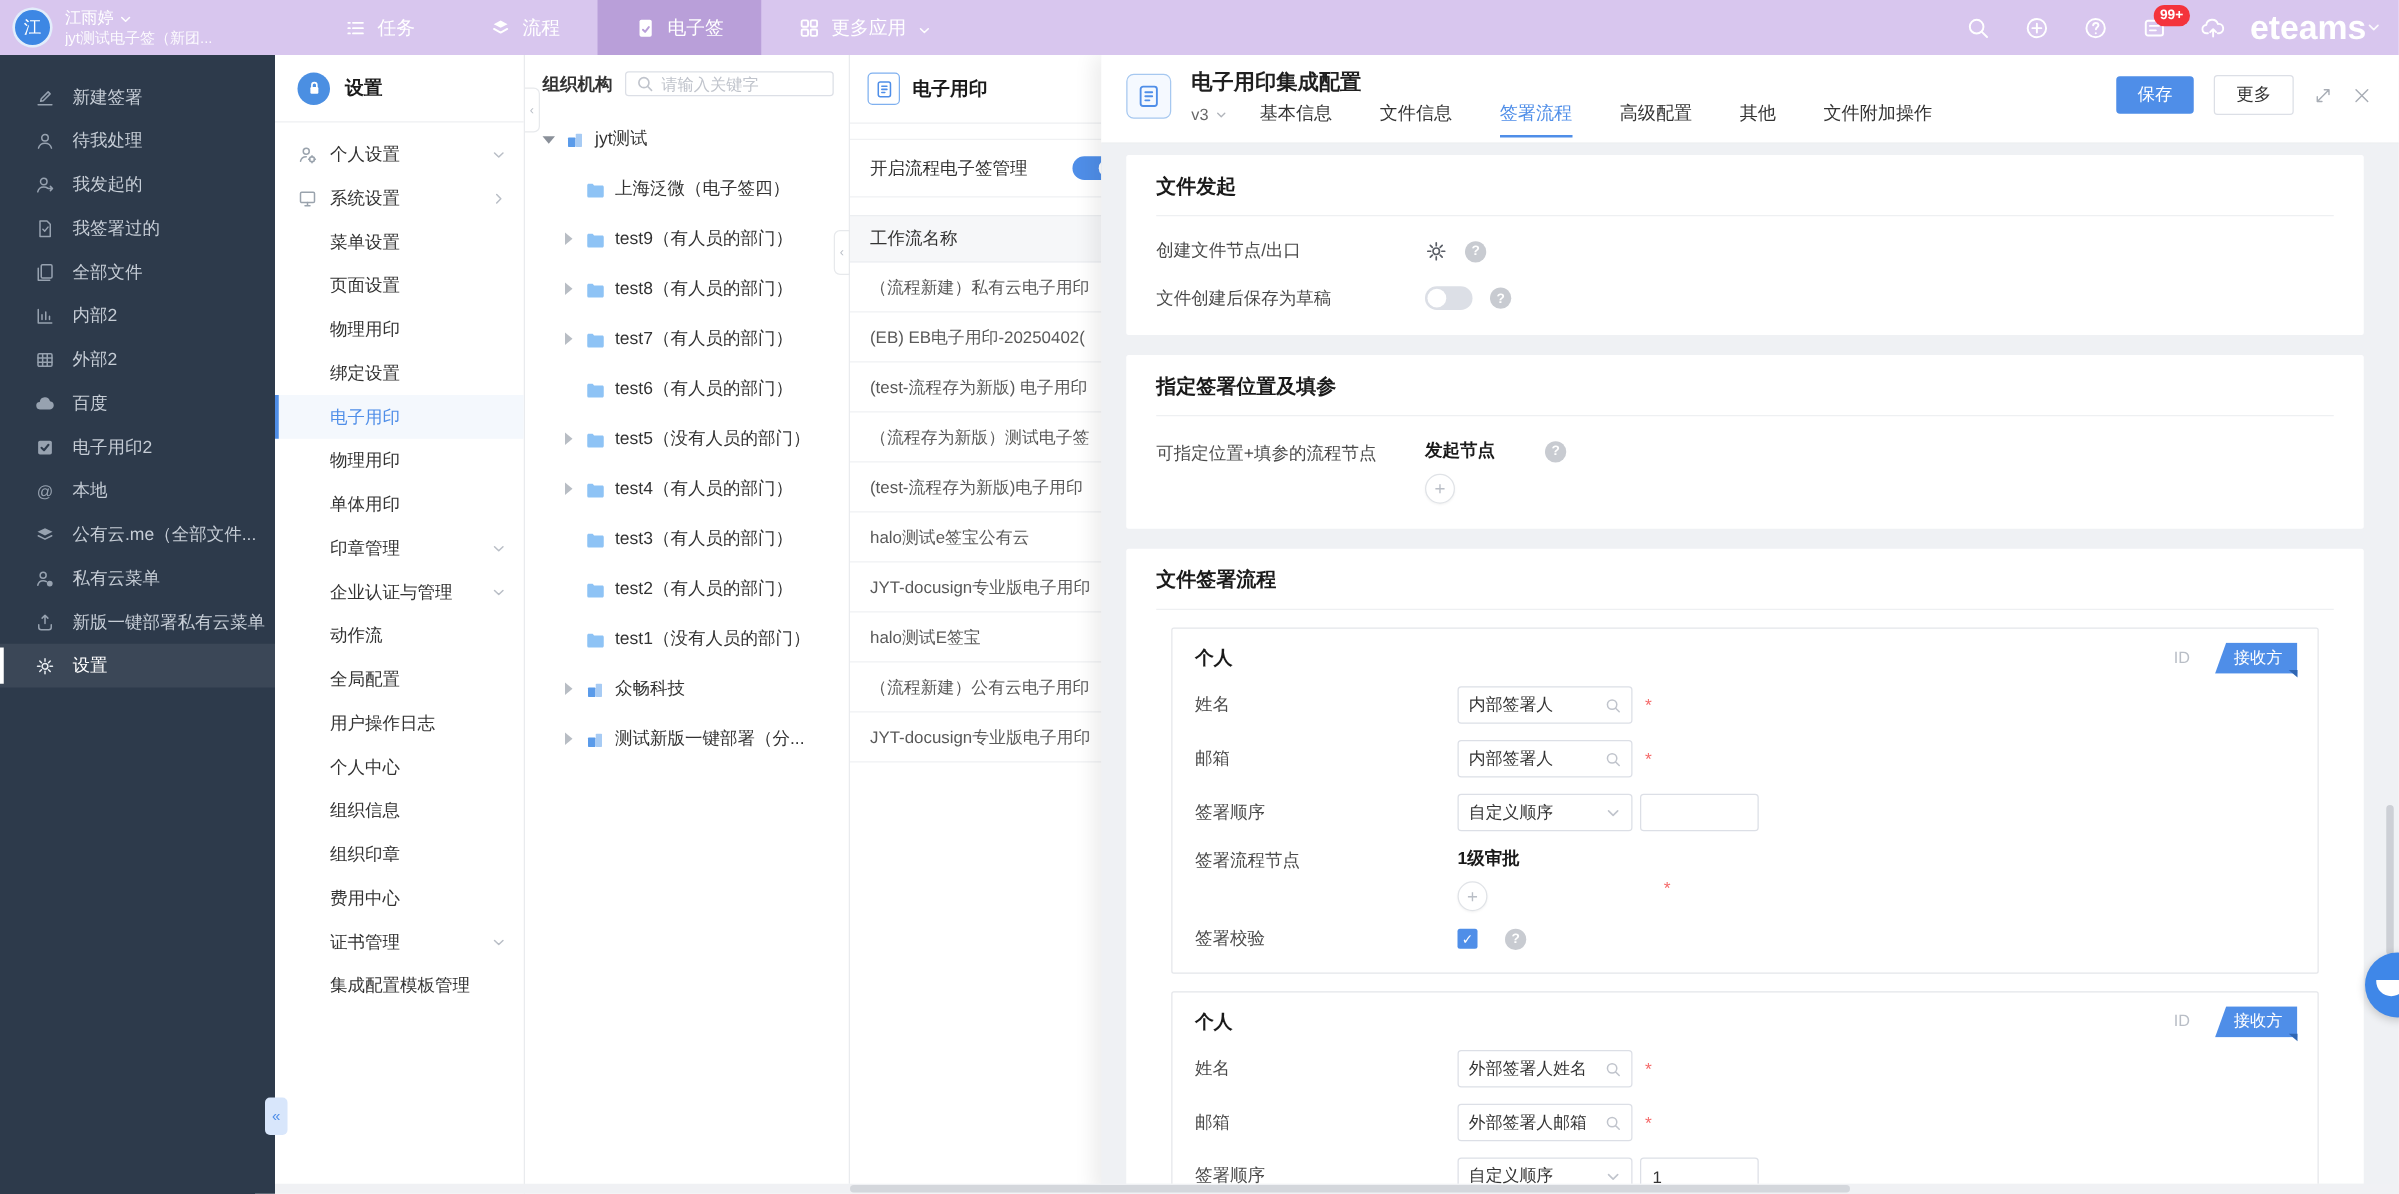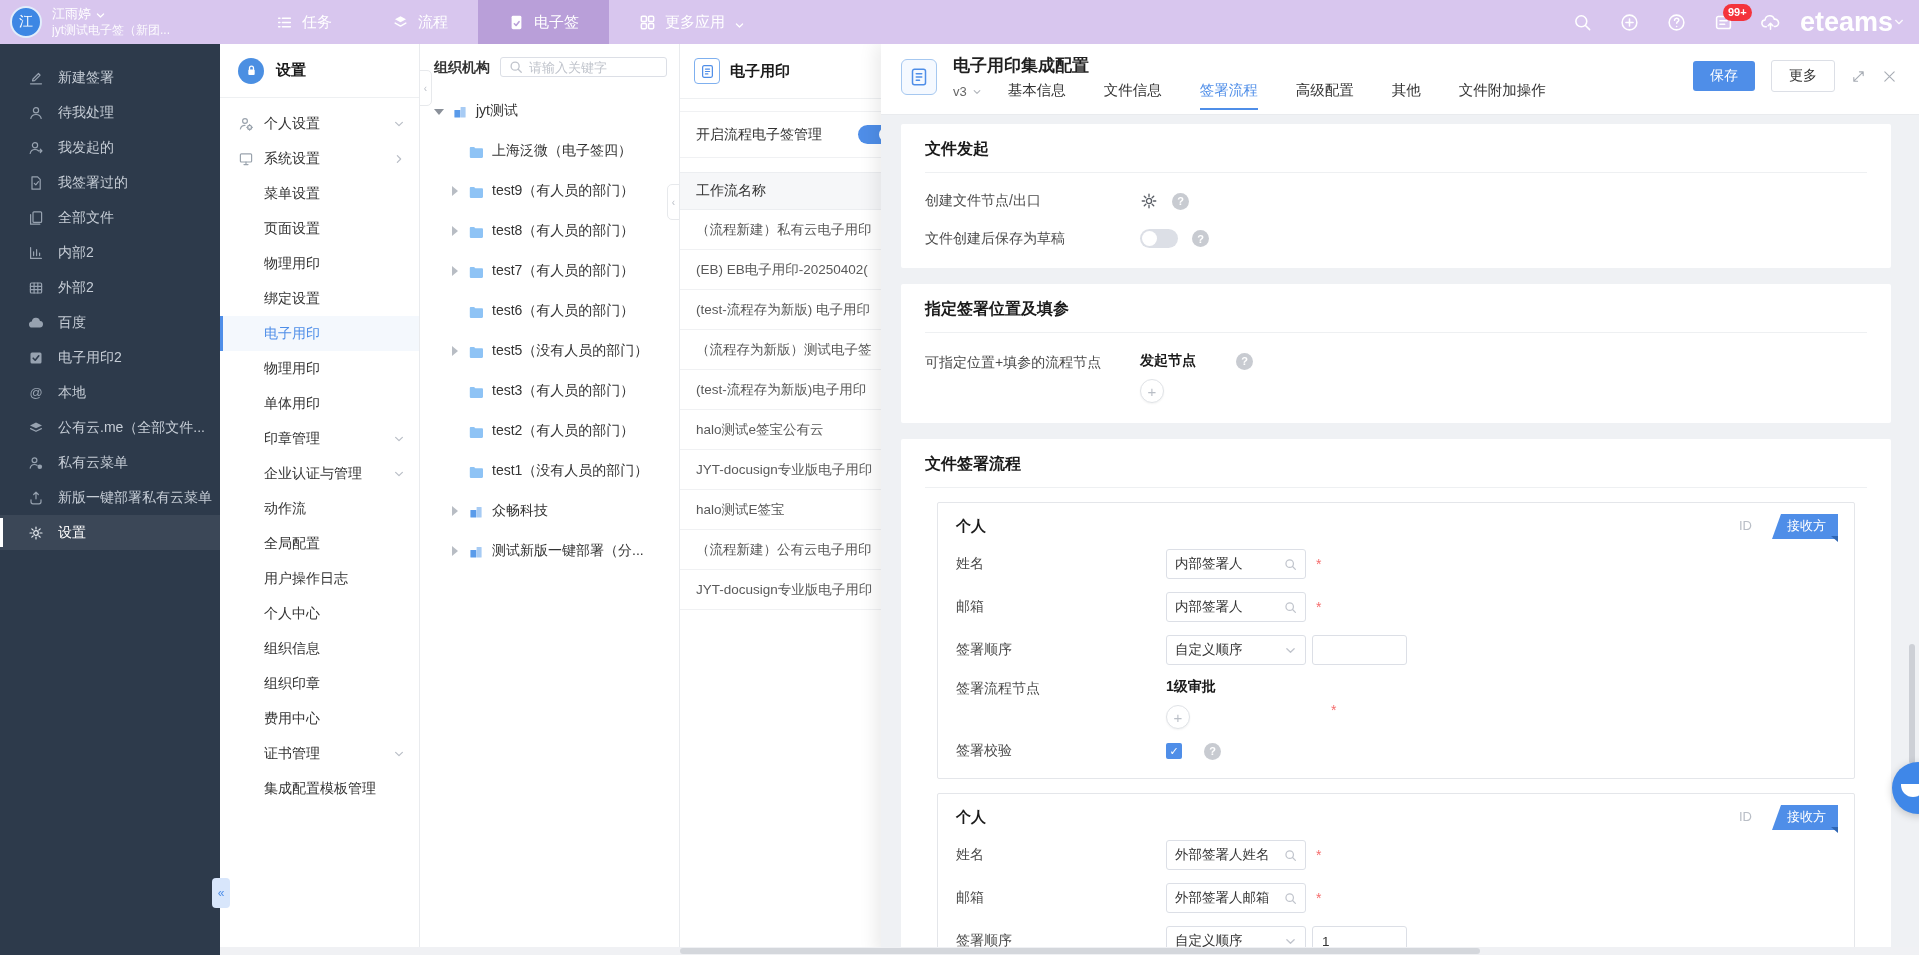--- a/index.html
+++ b/index.html
@@ -581,20 +581,27 @@
             <path d="M1.8 4.1c0-.7.5-1.2 1.2-1.2h3.1l1.2 1.4h6.5c.7 0 1.2.5 1.2 1.2v7.3c0 .7-.5 1.2-1.2 1.2H3A1.2 1.2 0 0 1 1.8 12.8z" fill="#8ec3f5" stroke="none"></path>
           </svg></span>
         <span>test6（有人员的部门）</span>
       </div>
       <div class="tree-node" style="padding-left: 30px;">
         <span class="tn-arrow right"></span>
         <span class="tn-icon"><svg viewBox="0 0 16 16" fill="none" stroke="currentColor" stroke-width="1.4" stroke-linecap="round" stroke-linejoin="round">
             <path d="M1.8 4.1c0-.7.5-1.2 1.2-1.2h3.1l1.2 1.4h6.5c.7 0 1.2.5 1.2 1.2v7.3c0 .7-.5 1.2-1.2 1.2H3A1.2 1.2 0 0 1 1.8 12.8z" fill="#8ec3f5" stroke="none"></path>
           </svg></span>
         <span>test5（没有人员的部门）</span>
+      </div>
+      <div class="tree-node" style="padding-left: 30px;">
+        <span class="tn-arrow right"></span>
+        <span class="tn-icon"><svg viewBox="0 0 16 16" fill="none" stroke="currentColor" stroke-width="1.4" stroke-linecap="round" stroke-linejoin="round">
+            <path d="M1.8 4.1c0-.7.5-1.2 1.2-1.2h3.1l1.2 1.4h6.5c.7 0 1.2.5 1.2 1.2v7.3c0 .7-.5 1.2-1.2 1.2H3A1.2 1.2 0 0 1 1.8 12.8z" fill="#8ec3f5" stroke="none"></path>
+          </svg></span>
+        <span>test4（有人员的部门）</span>
       </div>
       <div class="tree-node" style="padding-left: 30px;">
         <span class="tn-arrow"></span>
         <span class="tn-icon"><svg viewBox="0 0 16 16" fill="none" stroke="currentColor" stroke-width="1.4" stroke-linecap="round" stroke-linejoin="round">
             <path d="M1.8 4.1c0-.7.5-1.2 1.2-1.2h3.1l1.2 1.4h6.5c.7 0 1.2.5 1.2 1.2v7.3c0 .7-.5 1.2-1.2 1.2H3A1.2 1.2 0 0 1 1.8 12.8z" fill="#8ec3f5" stroke="none"></path>
           </svg></span>
         <span>test3（有人员的部门）</span>
       </div>
       <div class="tree-node" style="padding-left: 30px;">
         <span class="tn-arrow"></span>

